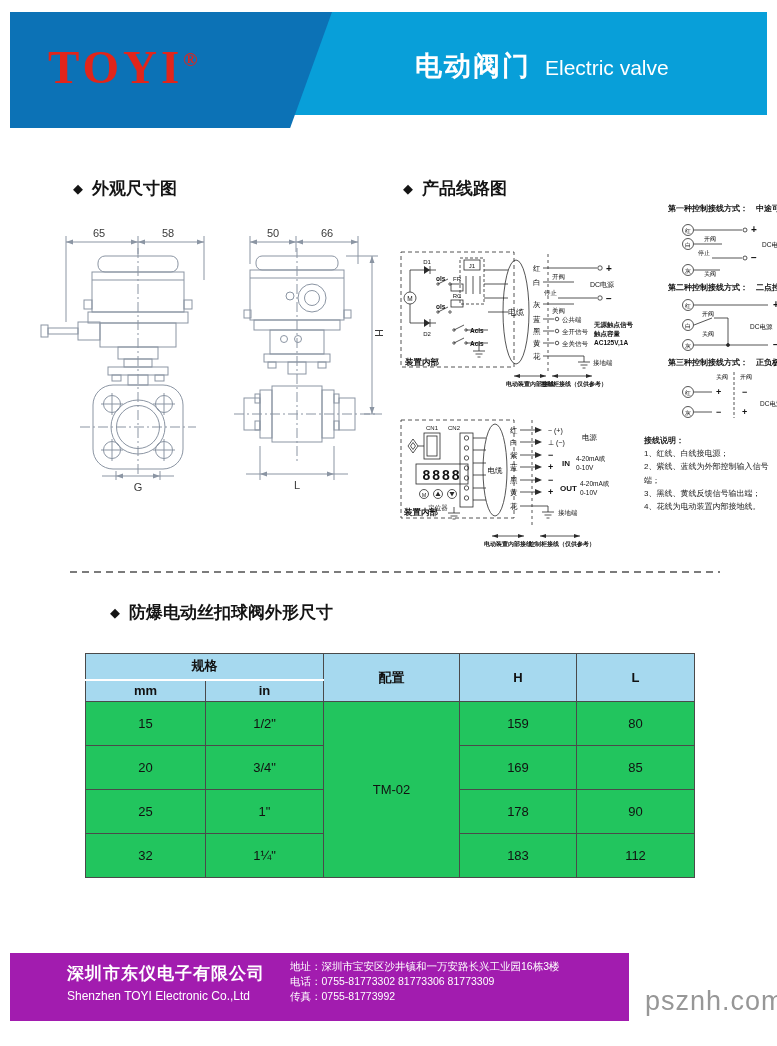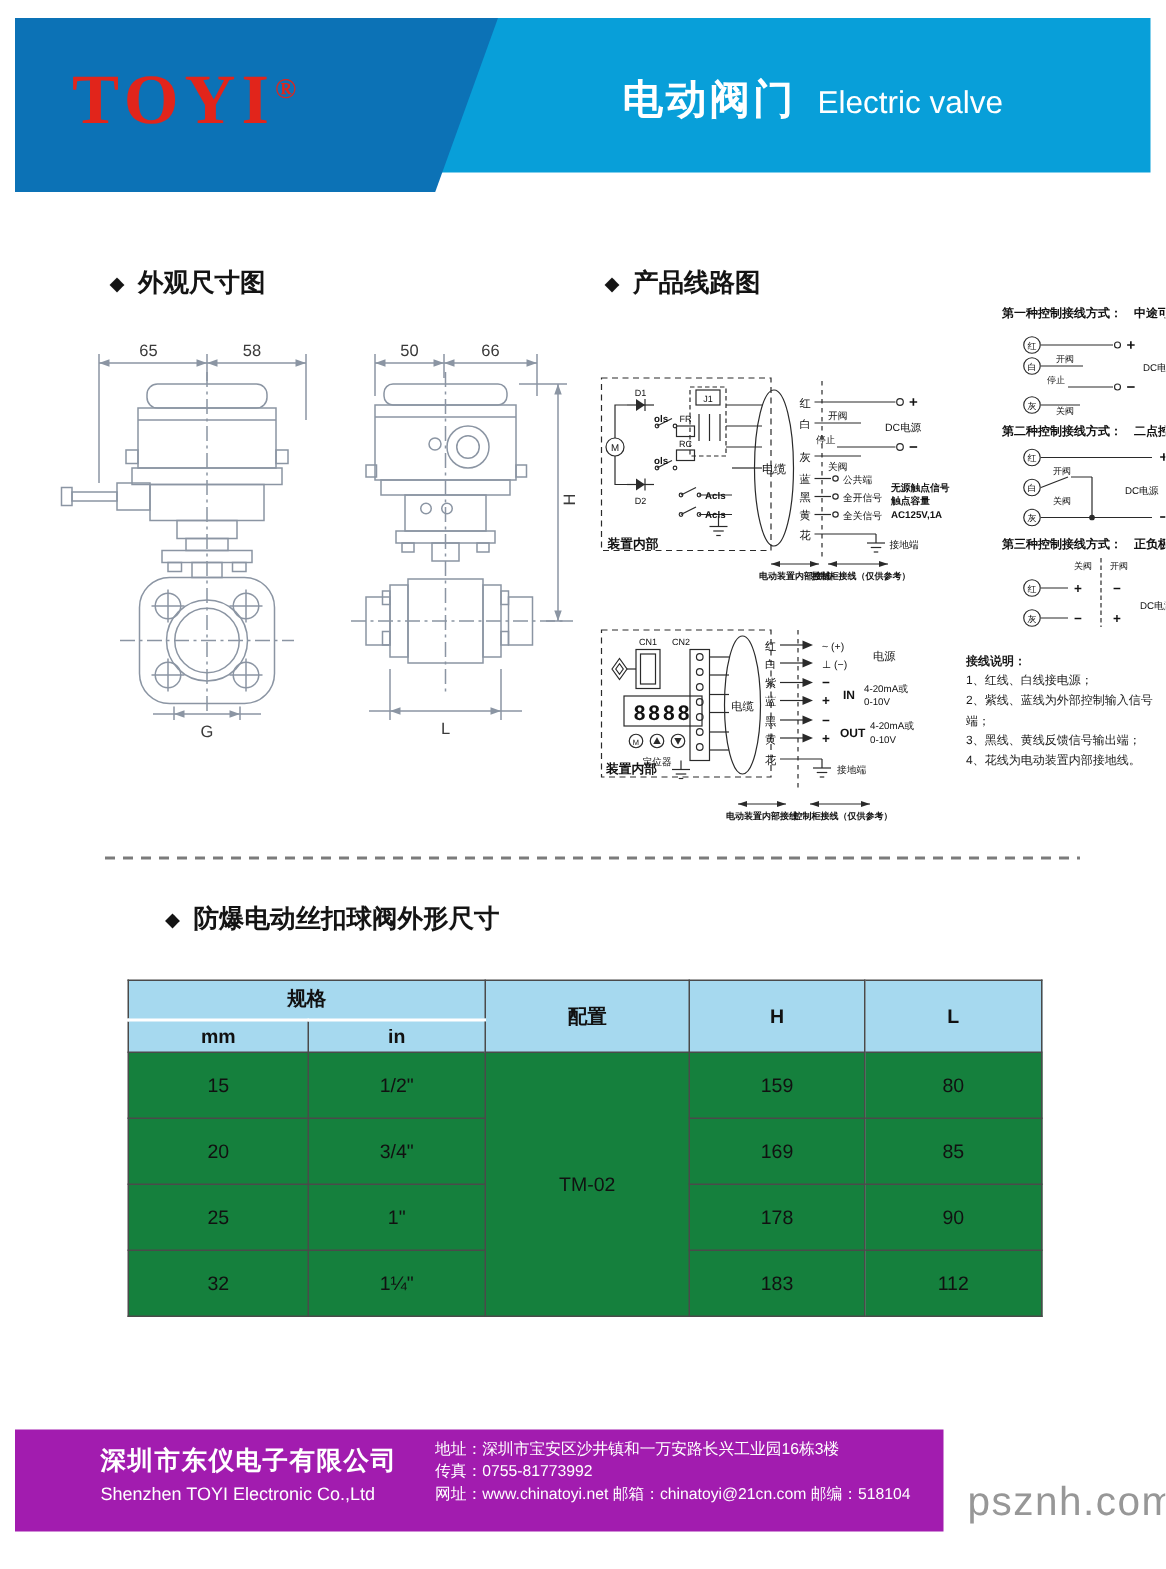--- a/index.html
+++ b/index.html
@@ -31,21 +31,21 @@
   
   .notes{position:absolute;left:644px;top:434px;width:132px;font-size:8px;line-height:1.65;color:#1a1a1a;}
   .notes .nt{font-weight:bold;}
   
   .dash-sep{position:absolute;left:70px;top:571px;width:650px;height:2px;
     background:repeating-linear-gradient(90deg,#7b7b7b 0 7px,transparent 7px 12px);}
   
   .spec-table{position:absolute;left:85px;top:653px;border-collapse:collapse;table-layout:fixed;width:609px;}
   .spec-table th,.spec-table td{border:1px solid #4a4a4a;text-align:center;padding:0;}
   .spec-table th{background:#a6d9ef;font-weight:bold;font-size:13px;}
-  .spec-table td{font-size:13px;background:#15803d;}
+  .spec-table td{font-size:13px;background:#22c55e;}
   .h1r{height:26px;} .h2r{height:22px;} .dr{height:44px;}
   .th-spec{border-bottom:2px solid #fff !important;}
   
   .footer{position:absolute;left:10px;top:953px;width:619px;height:68px;background:#a21caf;overflow:hidden;}
   .stripe{position:absolute;top:-10px;height:90px;width:26px;background:rgba(255,255,255,0.14);transform:skewX(-22deg);}
   .f-zh{position:absolute;left:57px;top:9px;color:#fff;font-weight:bold;font-size:17px;letter-spacing:1px;}
   .f-en{position:absolute;left:57px;top:36px;color:#fff;font-size:12px;}
   .f-contact{position:absolute;left:280px;top:6px;color:#fff;font-size:10.5px;line-height:15px;white-space:nowrap;}
   .watermark{position:absolute;left:645px;top:986px;font-size:27px;color:#979797;letter-spacing:1px;z-index:9;}
 </style>
@@ -512,20 +512,20 @@
     </table>
 
   <div class="footer">
     <div class="stripe" style="left:640px;"></div>
     <div class="stripe" style="left:682px;"></div>
     <div class="stripe" style="left:724px;"></div>
     <div class="f-zh">深圳市东仪电子有限公司</div>
     <div class="f-en">Shenzhen TOYI Electronic Co.,Ltd</div>
     <div class="f-contact">
       <div>地址：深圳市宝安区沙井镇和一万安路长兴工业园16栋3楼</div>
+      <div>电话：0755-81773302 81773306 81773309</div>
       <div>传真：0755-81773992</div>
-      <div>网址：www.chinatoyi.net  邮箱：chinatoyi@21cn.com  邮编：518104</div>
     </div>
   </div>
 
   <div class="watermark">psznh.com</div>
 
 </div>
 
 </body></html>

